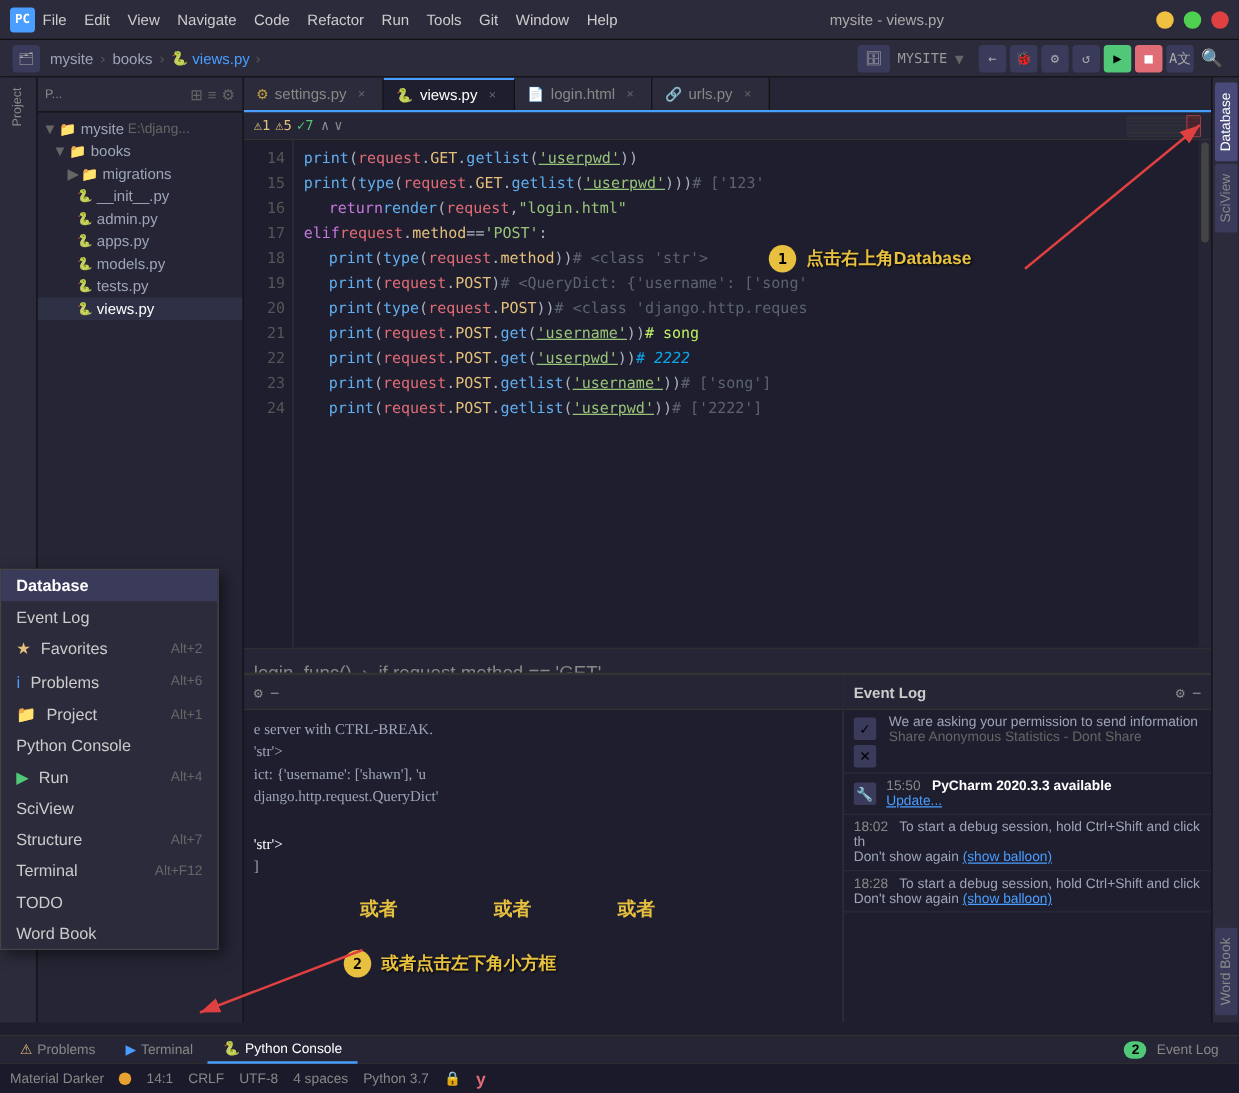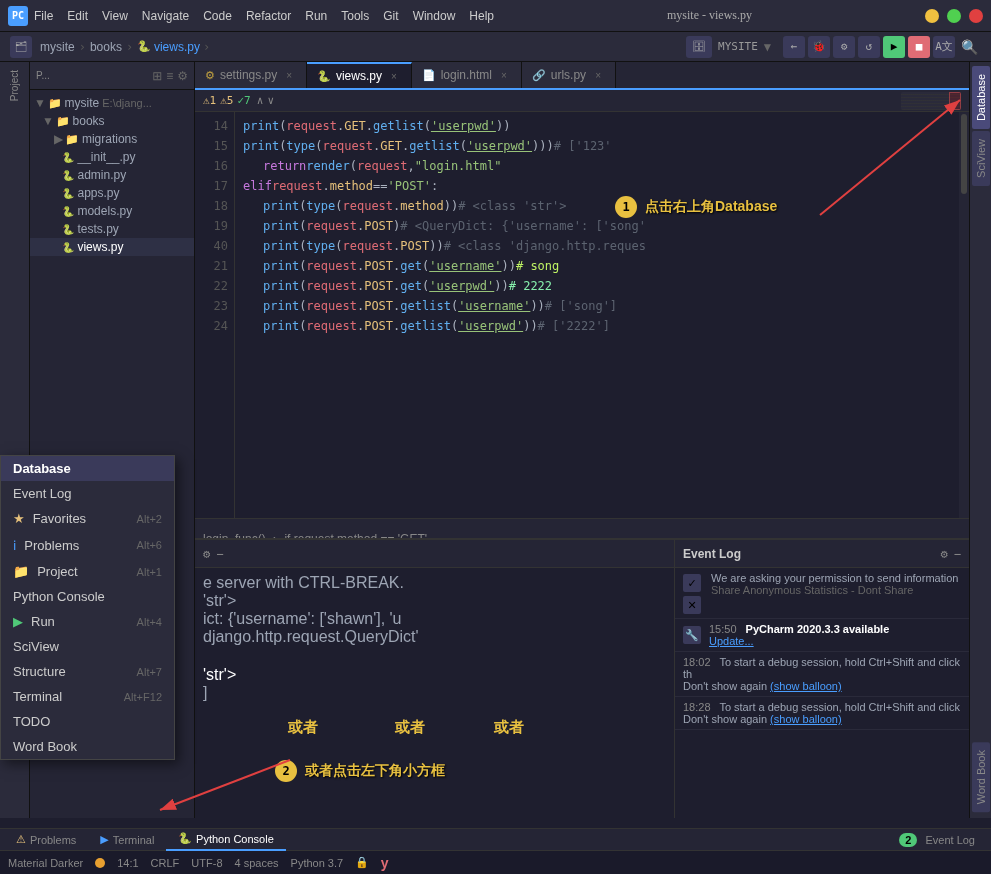--- a/index.html
+++ b/index.html
@@ -42,21 +42,21 @@
     }
     .title-menu span {
       color: #ccc;
       font-size: 12px;
       font-family: 'Segoe UI', sans-serif;
       cursor: pointer;
     }
     .title-center {
       color: #aaa;
       font-size: 12px;
-      font-family: Liberation Serif, serif;
+      font-family: Liberation Sans, sans-serif;
     }
     .title-right {
       display: flex;
       align-items: center;
       gap: 8px;
     }
     .title-btn {
       width: 14px; height: 14px;
       border-radius: 50%;
       cursor: pointer;
@@ -250,21 +250,21 @@
       border-top: 1px solid #333;
       display: flex;
       align-items: center;
       padding: 0 8px;
       gap: 6px;
       font-size: 11px;
       color: #888;
     }
     .func-path {
       color: #888;
-      font-size: 12px;
+      font-size: 15px;
       font-family: 'Segoe UI', sans-serif;
       margin-top: 20px;
     }
 
     
     #right-sidebar {
       width: 22px;
       background: #2b2b3b;
       border-left: 1px solid #111;
       display: flex;
@@ -315,22 +315,22 @@
     .bph-icon {
       color: #888;
       font-size: 12px;
       cursor: pointer;
     }
     .bph-spacer { flex: 1; }
     .bottom-content {
       flex: 1;
       overflow: hidden;
       padding: 6px 8px;
-      font-size: 16px;
-      font-family: Liberation Sans, sans-serif;
+      font-size: 12px;
+      font-family: Liberation Serif, serif;
       color: #9da5b4;
       line-height: 18px;
     }
     .run-line { color: #9da5b4; }
     .run-highlight { color: #fff; }
 
     
     .bottom-right {
       flex: 1;
       display: flex;
@@ -685,21 +685,21 @@
 
     <div id="code-editor" style="height:280px;overflow:hidden;position:relative;">
       <div class="code-content">
         <div style="min-width:40px;background:#1e1e2e;padding:4px 6px 4px 0;text-align:right;font-size:12px;color:#555;line-height:20px;border-right:1px solid #333;user-select:none;">
           <div>14</div>
             <div>15</div>
             <div>16</div>
             <div>17</div>
             <div>18</div>
             <div>19</div>
-            <div>40</div>
+            <div>20</div>
             <div>21</div>
             <div>22</div>
             <div>23</div>
             <div>24</div>
         </div>
         <div style="flex:1;padding:4px 8px;font-size:12px;line-height:20px;overflow:hidden;white-space:nowrap;font-family:'Consolas',monospace;">
 
           <div class="code-line">
             <span style="color:#61afef;">print</span>
               <span style="color:#abb2bf;">(</span>
@@ -807,21 +807,21 @@
               <span style="color:#61afef;">print</span>
               <span style="color:#abb2bf;">(</span>
               <span style="color:#e06c75;">request</span>
               <span style="color:#abb2bf;">.</span>
               <span style="color:#e5c07b;">POST</span>
               <span style="color:#abb2bf;">.</span>
               <span style="color:#61afef;">get</span>
               <span style="color:#abb2bf;">(</span>
               <span style="color:#98c379;text-decoration:underline;">'userpwd'</span>
               <span style="color:#abb2bf;">))  </span>
-              <span style="color:#86efac;"># 2222</span>
+              <span style="color:#0ea5e9;font-style:italic;"># 2222</span>
           </div>
 
           <div class="code-line">
             <span style="margin-left:20px;"></span>
               <span style="color:#61afef;">print</span>
               <span style="color:#abb2bf;">(</span>
               <span style="color:#e06c75;">request</span>
               <span style="color:#abb2bf;">.</span>
               <span style="color:#e5c07b;">POST</span>
               <span style="color:#abb2bf;">.</span>

